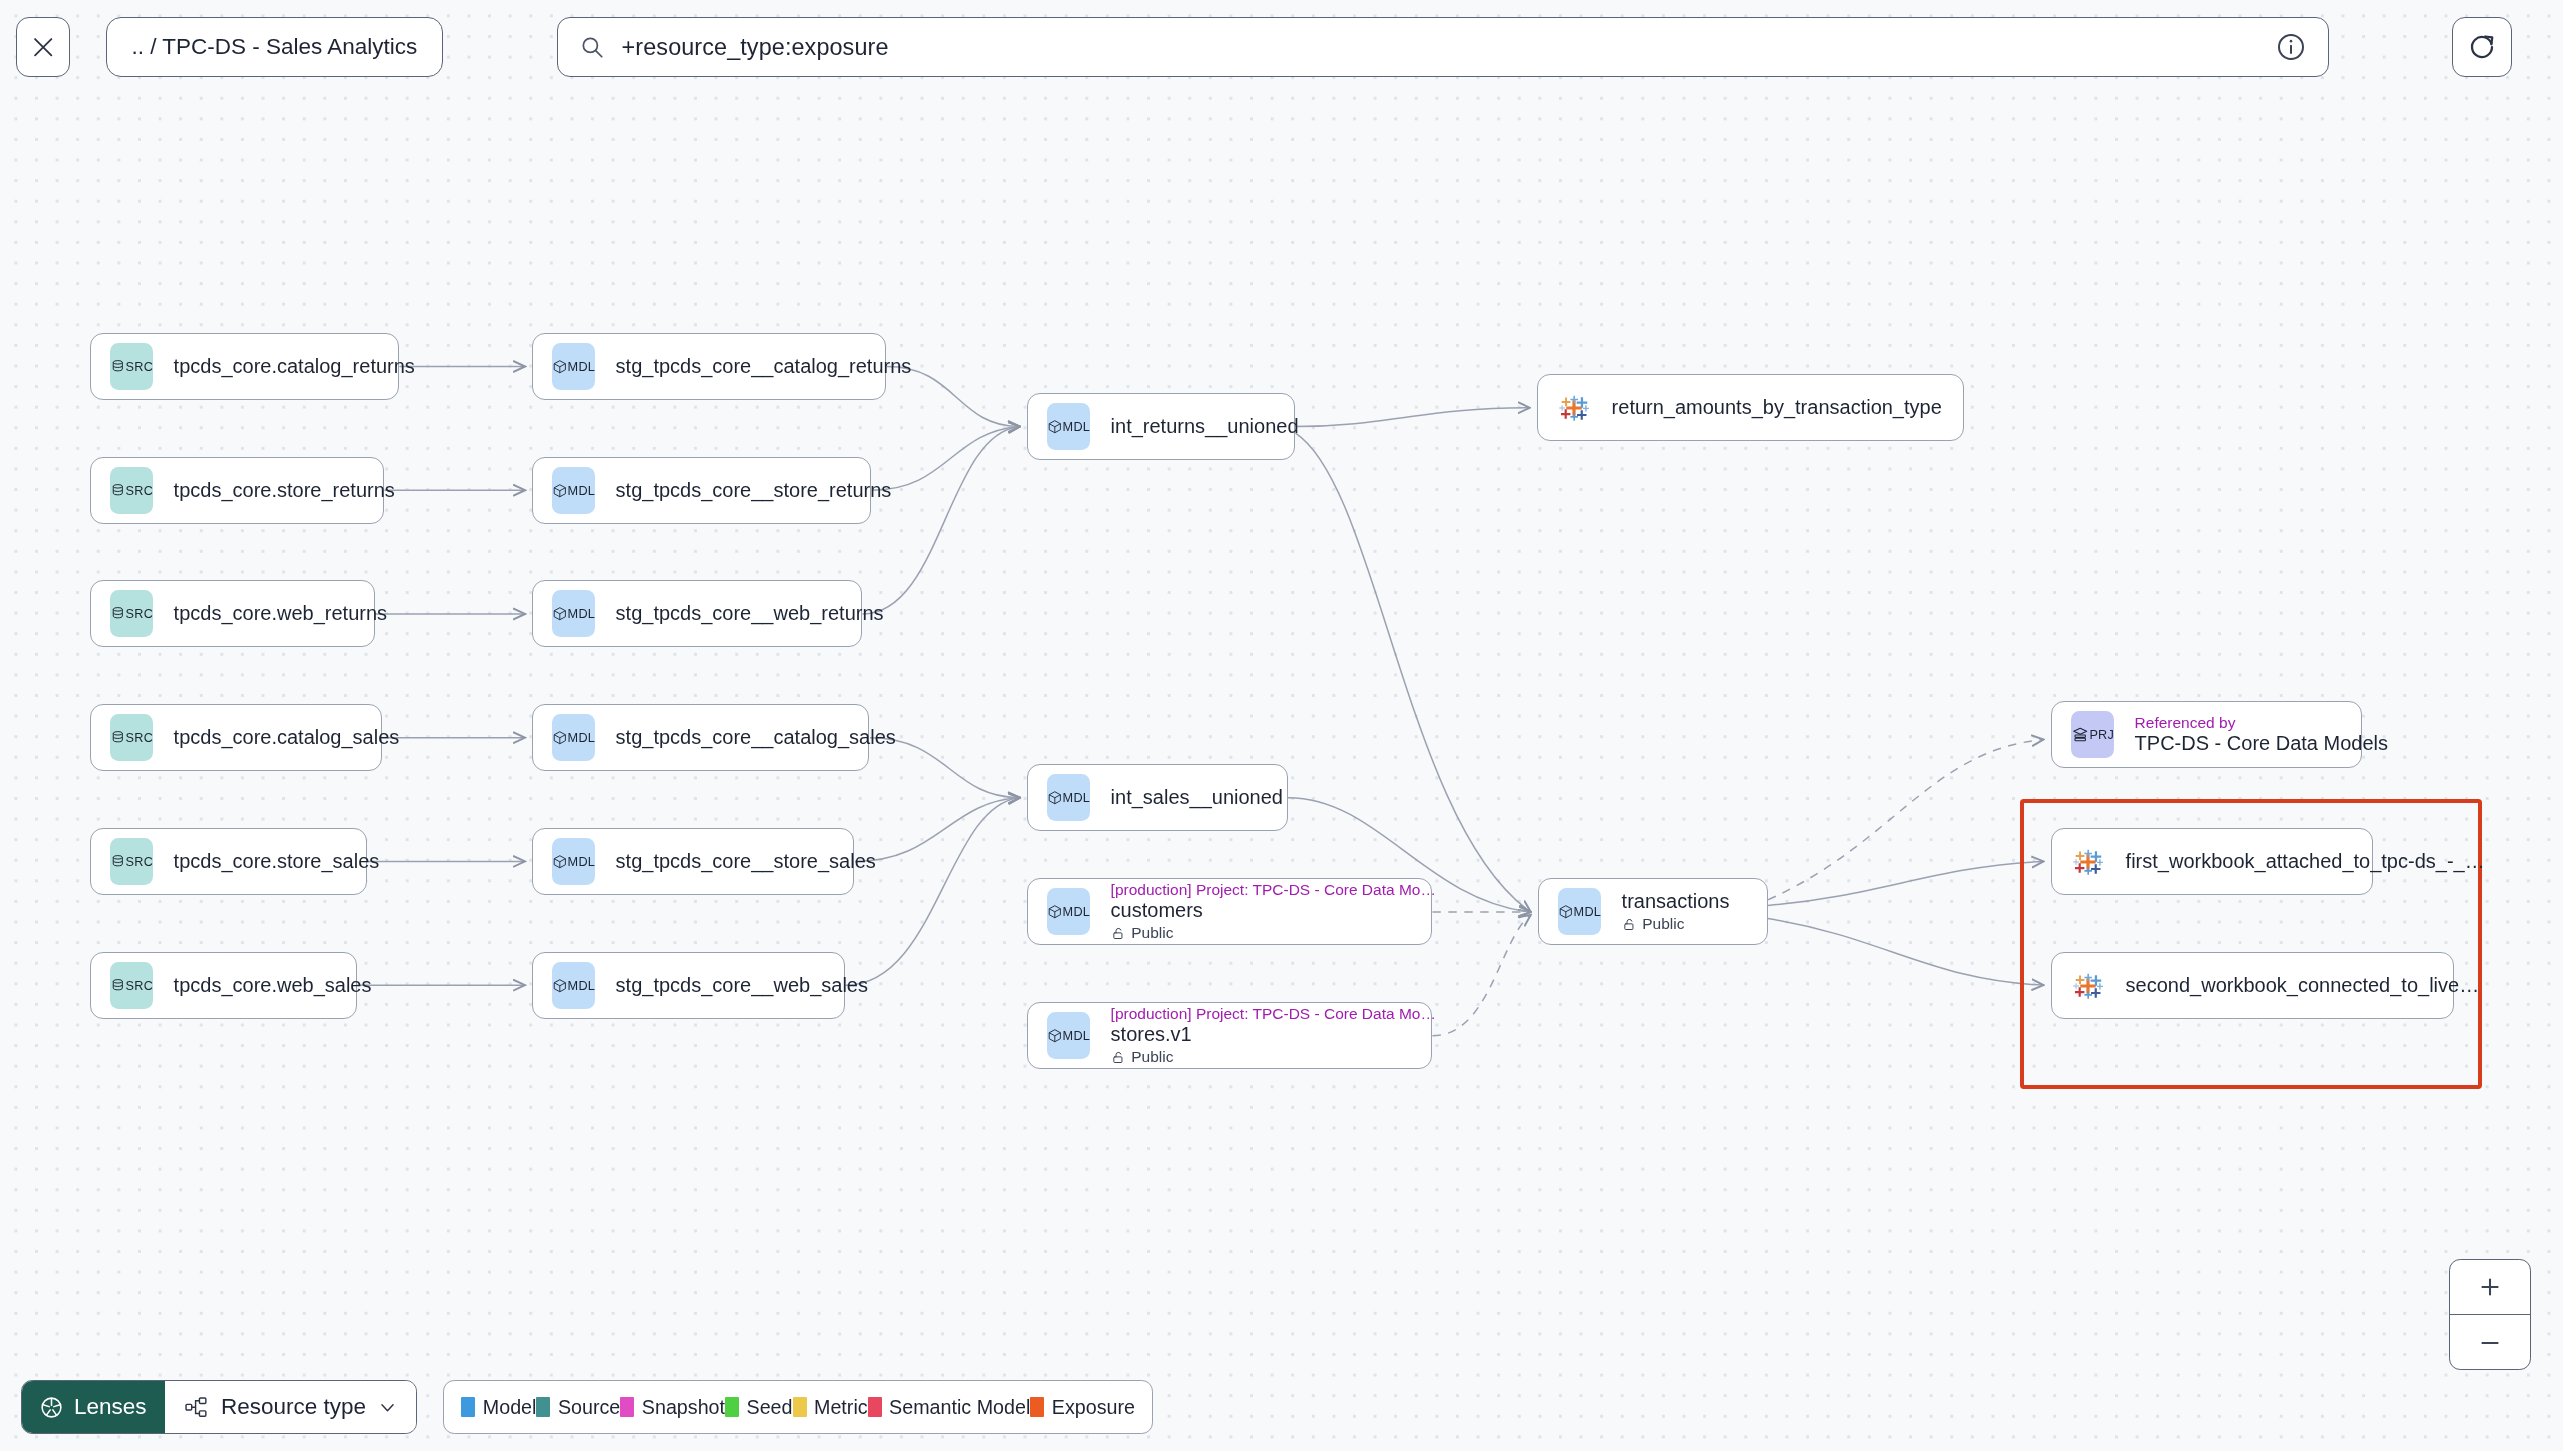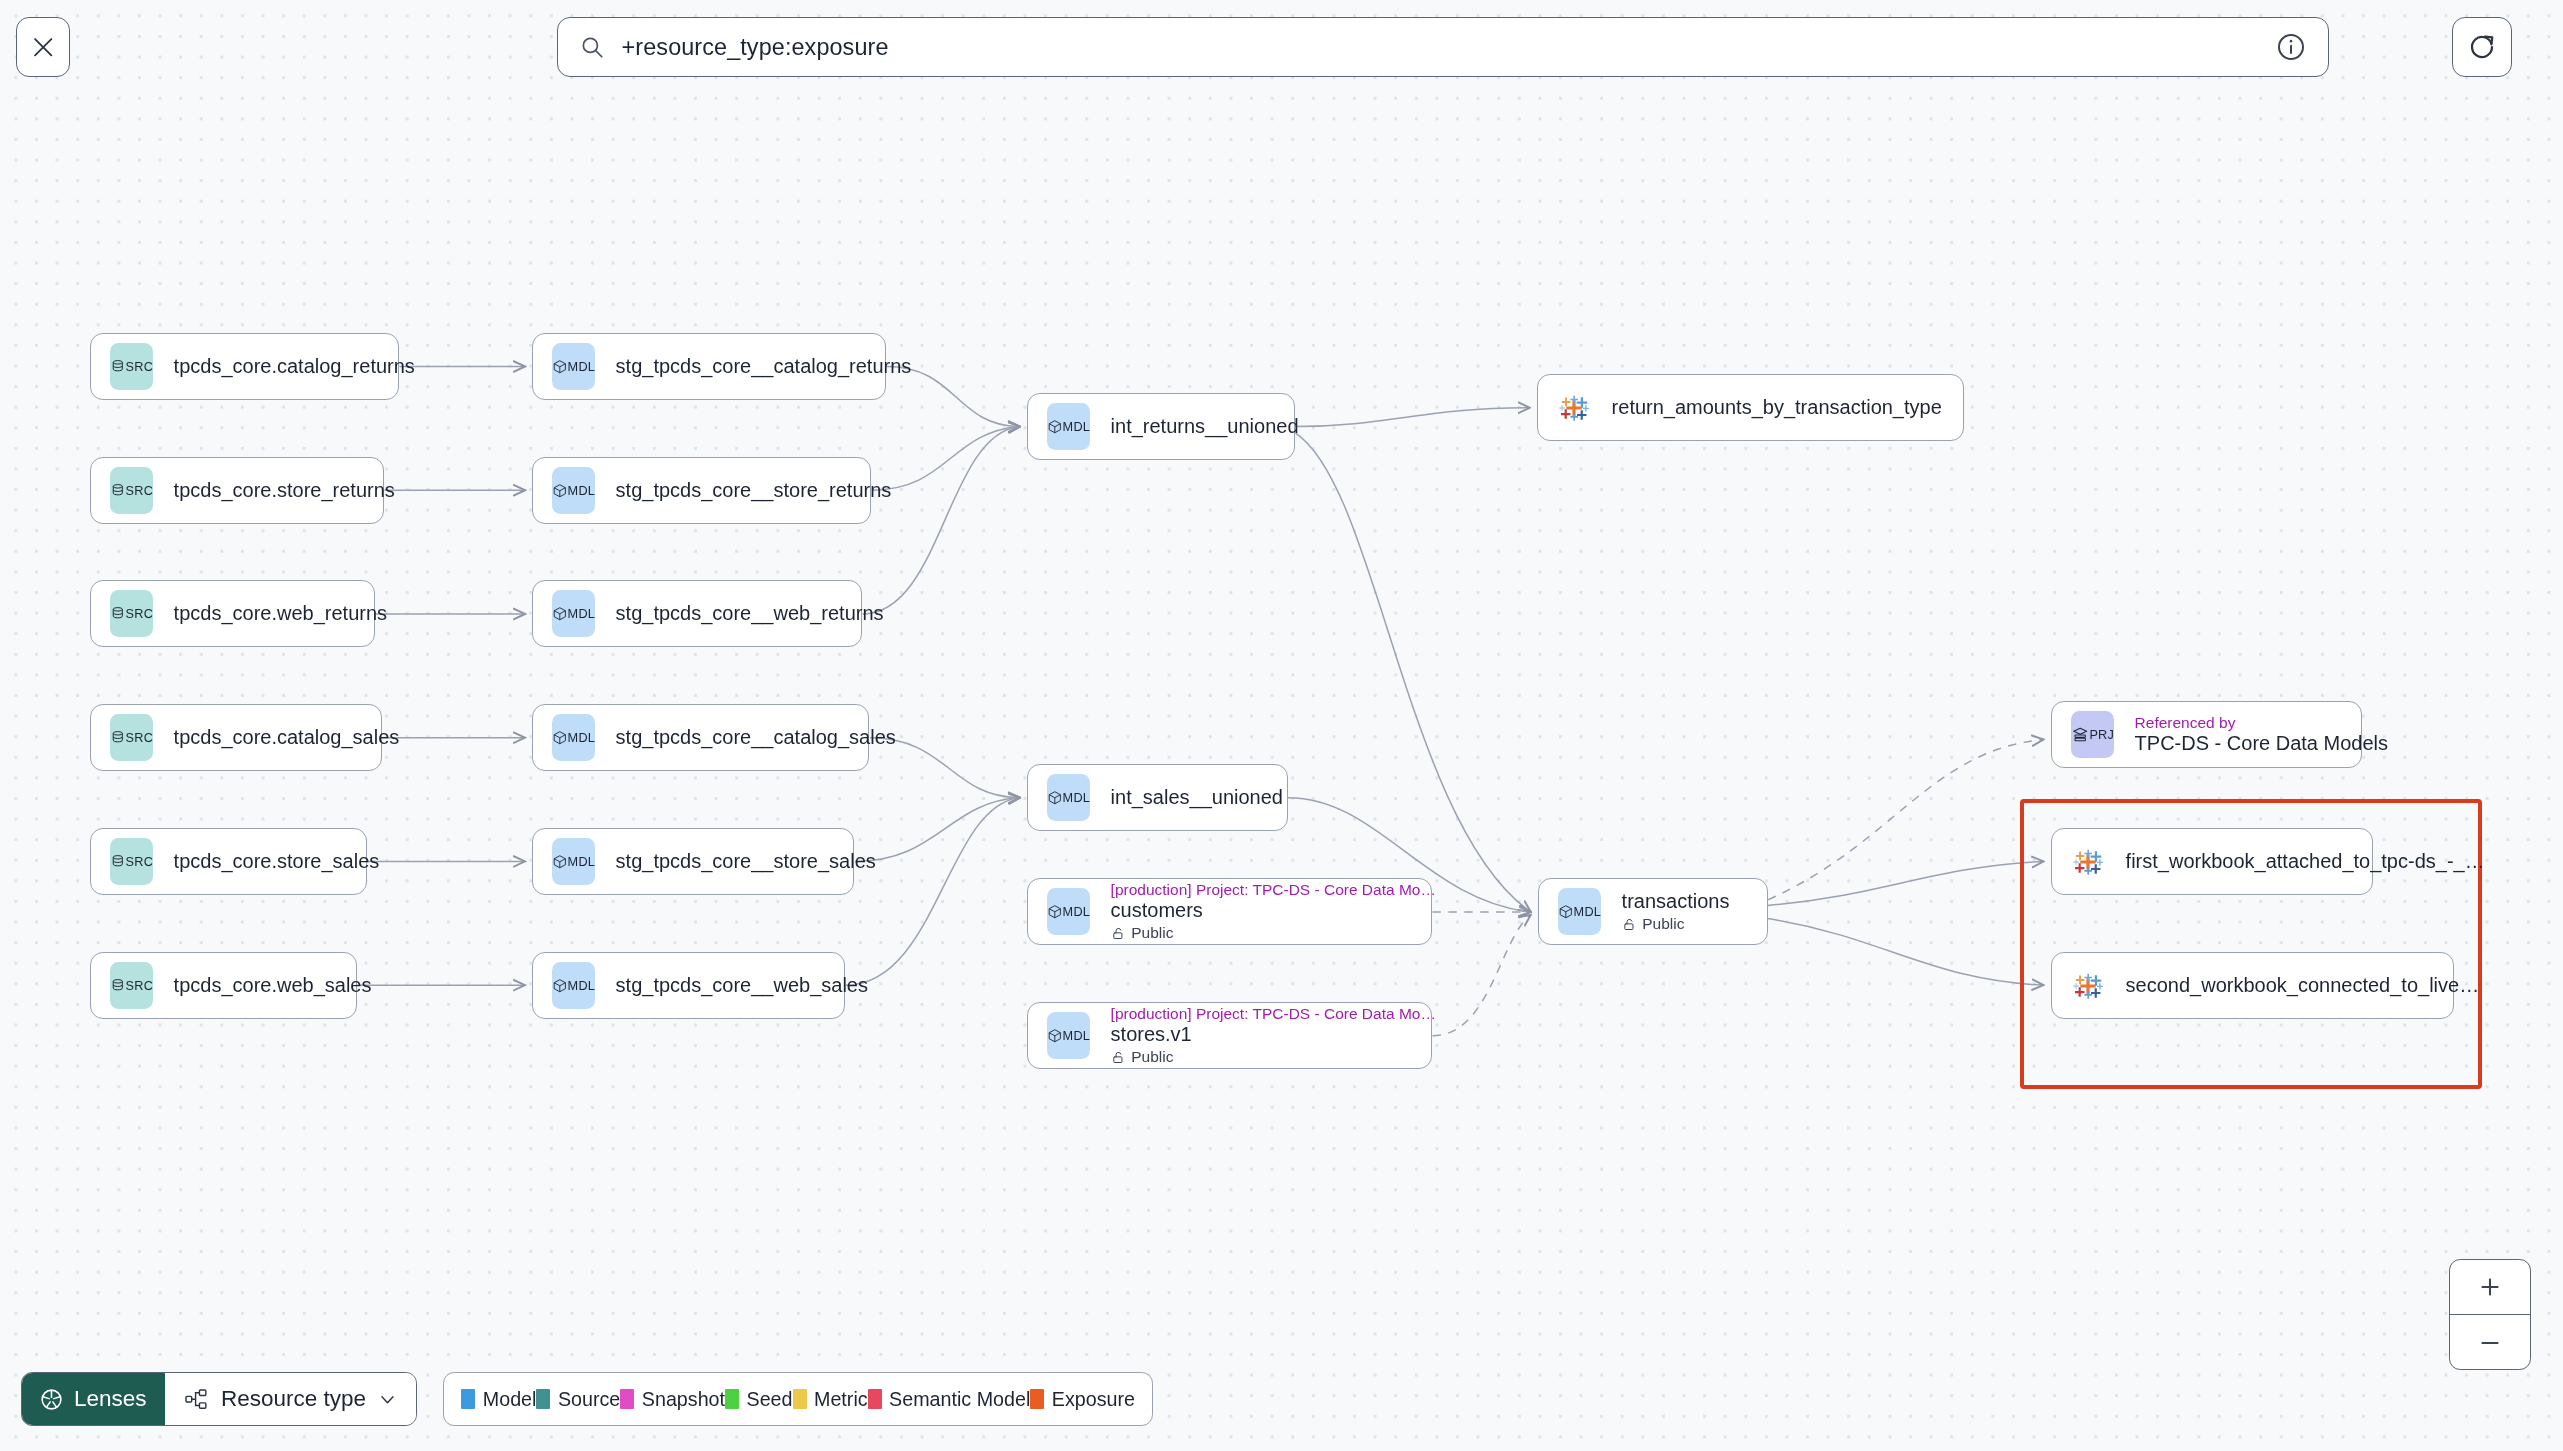--- a/index.html
+++ b/index.html
@@ -92,21 +92,21 @@
   
   #highlight-box {
     position: absolute;
     left: 2020px; top: 799px; width: 462px; height: 290px;
     border: 4.7px solid #d73d1c;
     border-radius: 3.7px;
     z-index: 8;
   }
 
   
-  #bottom-bar { position: absolute; left: 20.6px; bottom: 25px; display: flex; align-items: center; gap: 26px; z-index: 40; }
+  #bottom-bar { position: absolute; left: 20.6px; bottom: 17px; display: flex; align-items: center; gap: 26px; z-index: 40; }
   #lenses-group {
     display: flex; height: 54px; border-radius: 11.2px; overflow: hidden;
     border: 1.4px solid #5b6477;
   }
   #lenses-button {
     background: #1e5b51; color: #ffffff;
     display: flex; align-items: center; gap: 10.3px;
     padding: 0 19px 0 17px; font-size: 22.5px; cursor: pointer;
   }
   #resource-type-button {
@@ -142,20 +142,23 @@
 
   <div class="header">
 
     <div class="hdr-btn" id="close-btn">
       <svg class="ico" width="24.4" height="24.4" viewBox="0 0 24 24" fill="none" stroke="#2c3444" stroke-width="1.8" stroke-linecap="round">
         <line x1="4" y1="4" x2="20" y2="20"></line>
           <line x1="20" y1="4" x2="4" y2="20"></line>
       </svg>
     </div>
 
+    <div class="hdr-btn" id="breadcrumb-btn">
+      <span>.. / TPC-DS - Sales Analytics</span>
+    </div>
 
     <div id="search-box">
       <svg class="ico" width="26" height="26" viewBox="0 0 24 24" fill="none" stroke="#4b5466" stroke-width="1.6" stroke-linecap="round">
         <circle cx="10.5" cy="10.5" r="6.5"></circle>
           <line x1="15.4" y1="15.4" x2="21" y2="21"></line>
       </svg>
       <span id="search-input-text" title="Search">+resource_type:exposure</span>
       <span id="info-icon-wrap">
         <svg class="ico" width="32" height="32" viewBox="0 0 24 24" fill="none" stroke="#3b4354" stroke-width="1.5">
           <circle cx="12" cy="12" r="9"></circle>

